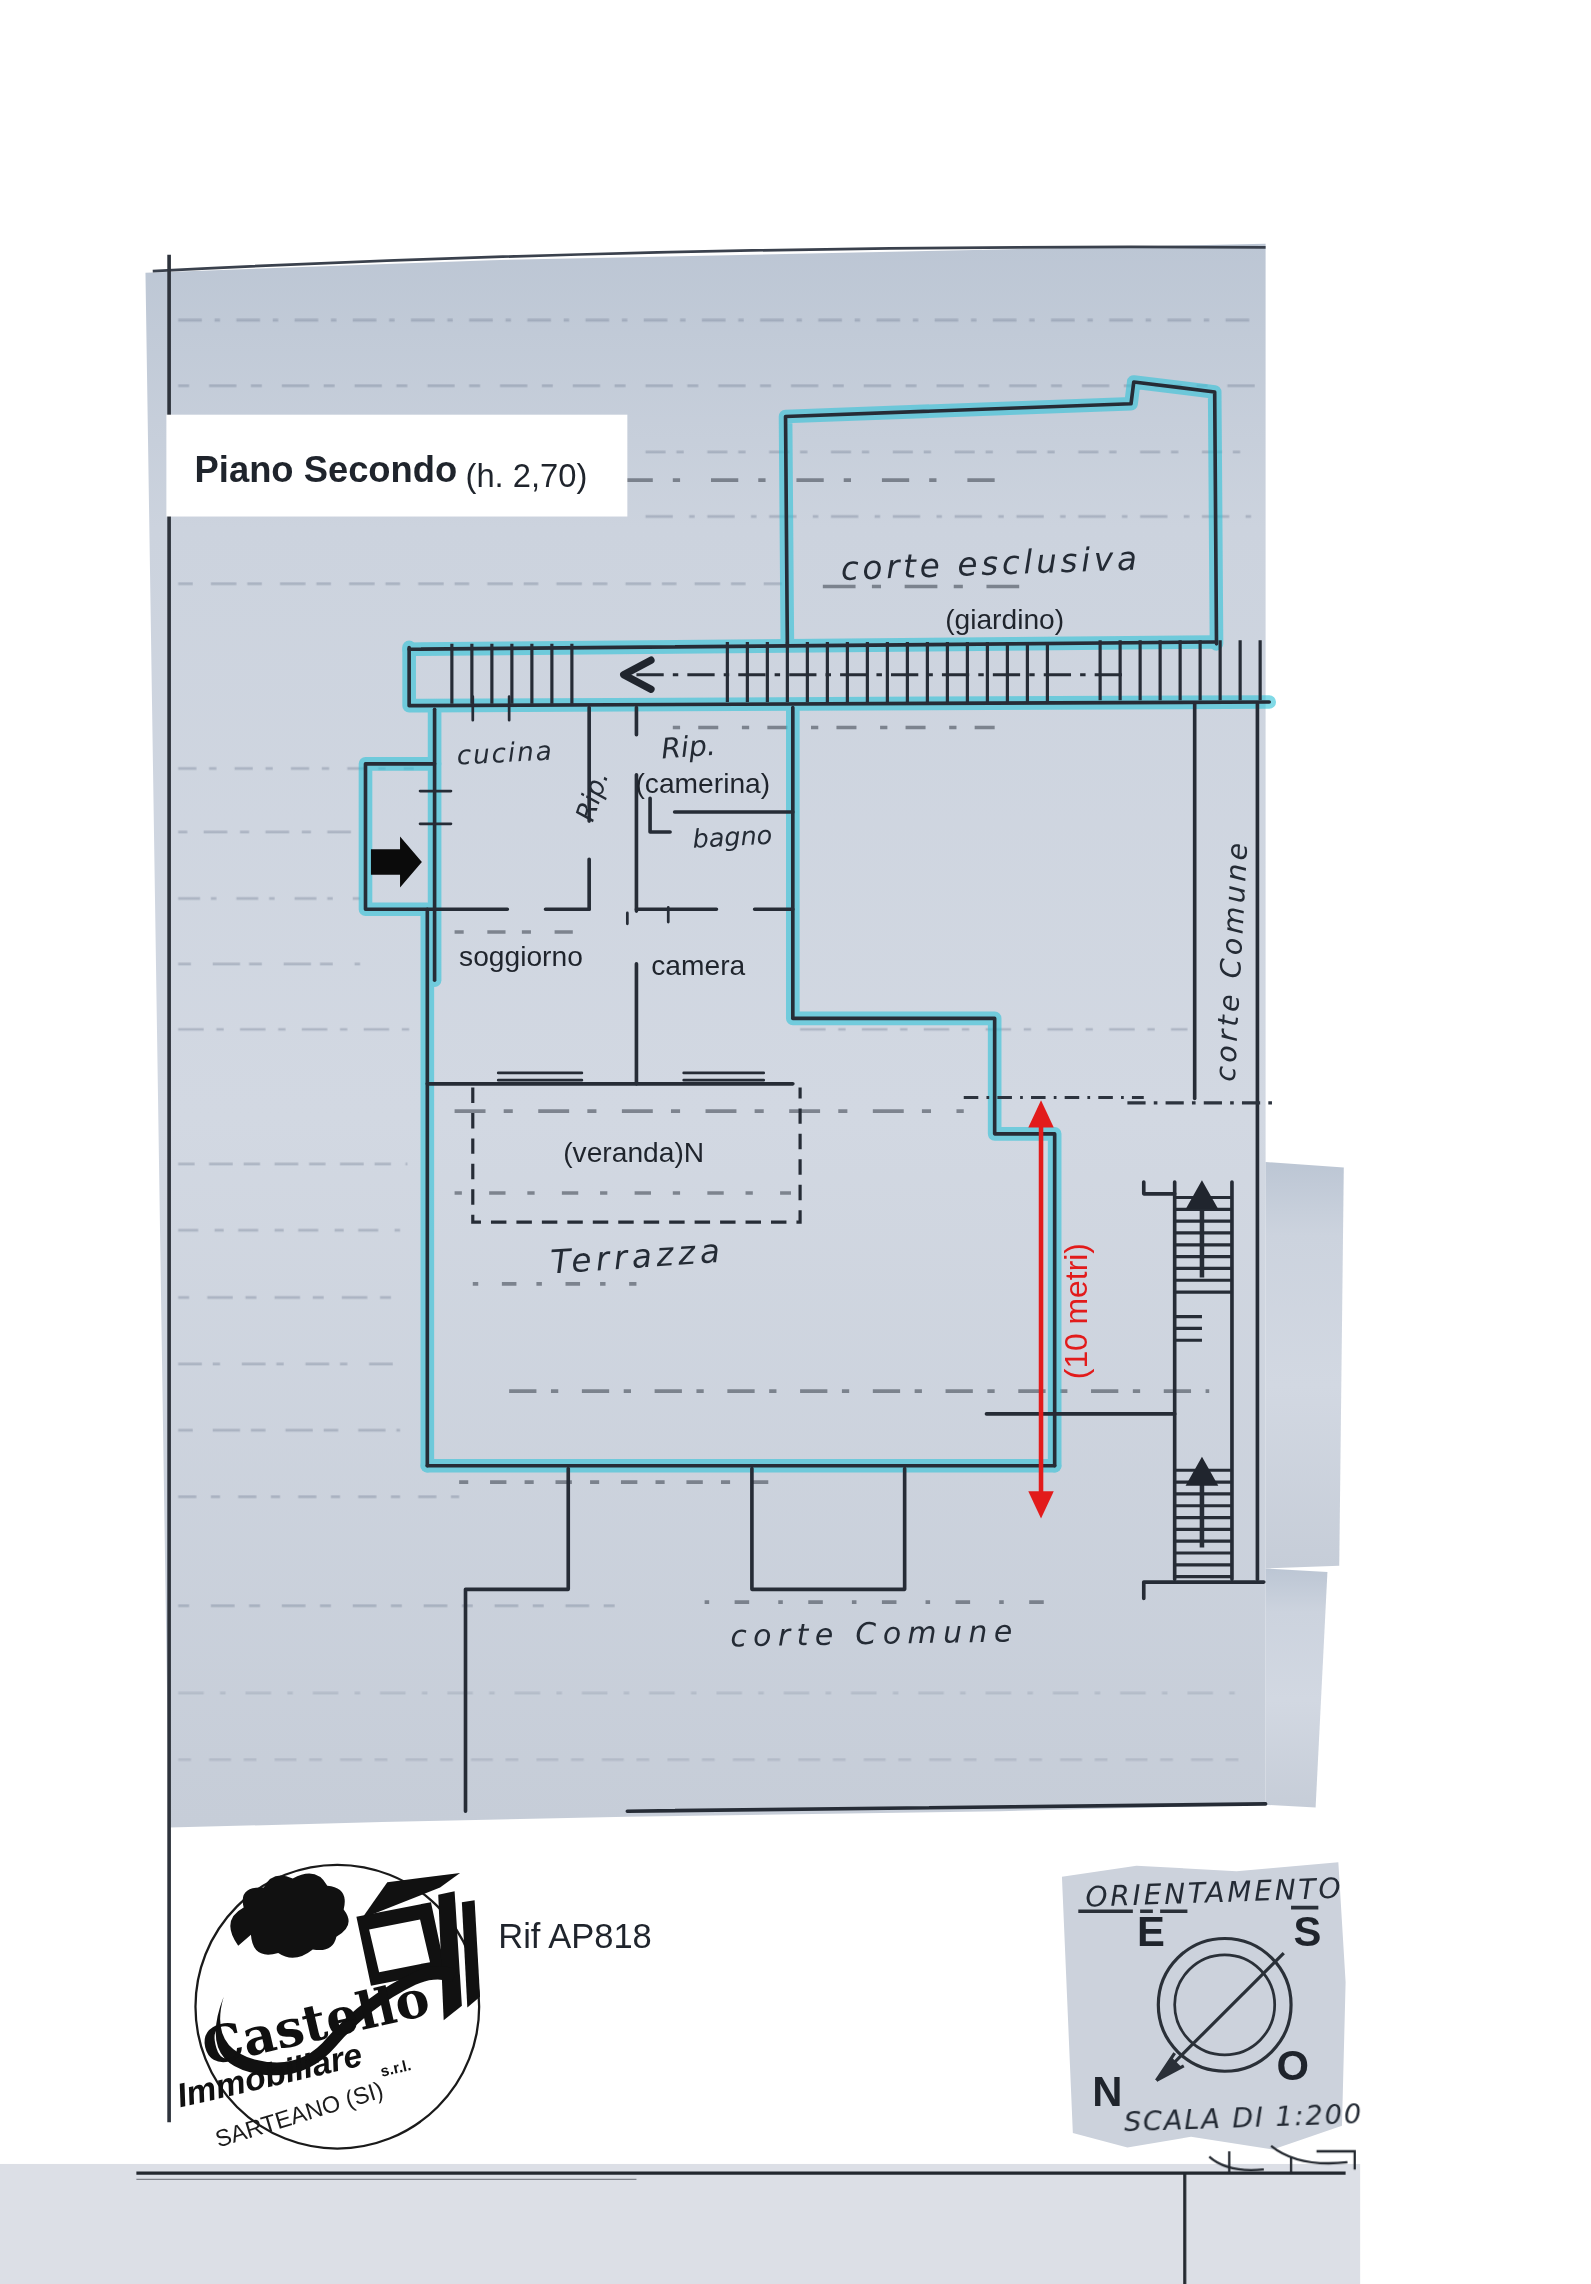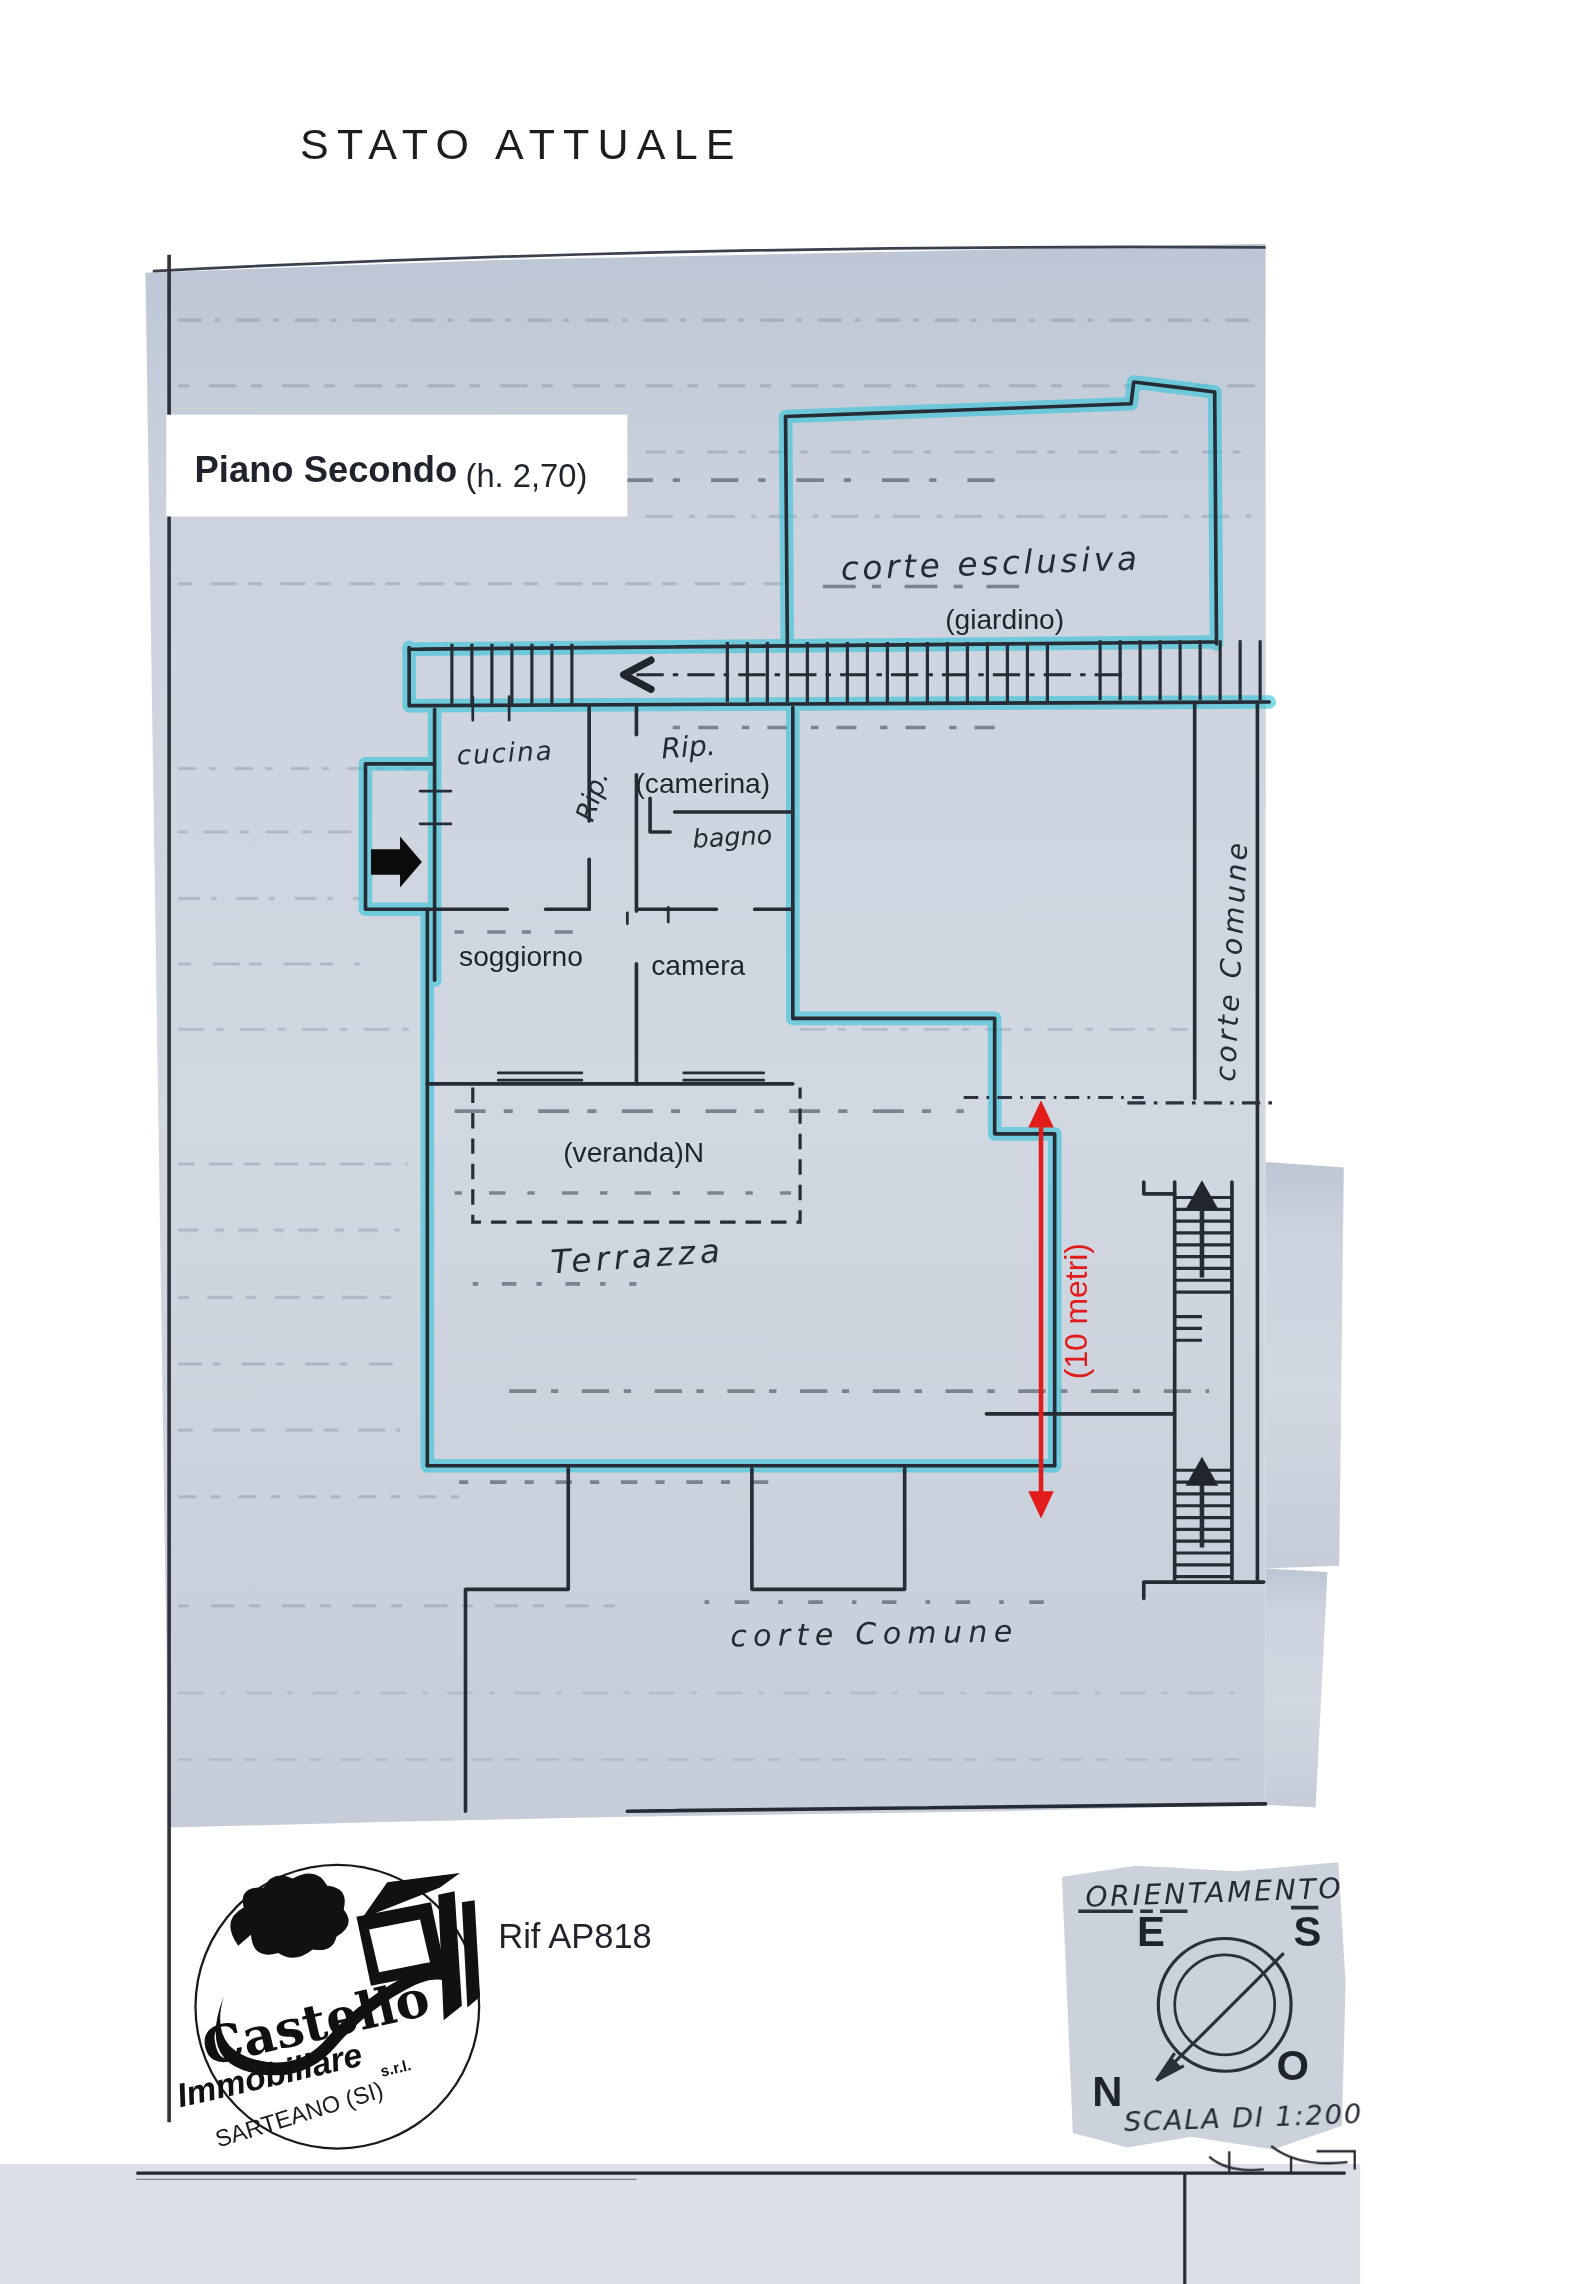--- a/index.html
+++ b/index.html
@@ -10,21 +10,20 @@
   svg text{user-select:none;}
   .typed{font-family:"Liberation Sans",sans-serif;fill:#1f242c;}
   .hw{font-family:"DejaVu Sans",sans-serif;font-style:italic;fill:#242b35;}
   .bold{font-weight:bold;}
 </style>
 </head>
 <body>
 
 <div class="page">
 
-  <div class="page-title">STATO ATTUALE</div>
 
   <svg width="1592" height="2285" viewBox="0 0 1751 2513" style="position:absolute;left:0;top:0;">
 
     <defs>
       <linearGradient id="paperG" x1="0" y1="0" x2="0" y2="1">
         <stop offset="0" stop-color="#bcc6d4"></stop>
         <stop offset="0.18" stop-color="#ccd3de"></stop>
         <stop offset="0.55" stop-color="#d2d8e2"></stop>
         <stop offset="1" stop-color="#c6cdd8"></stop>
       </linearGradient>

